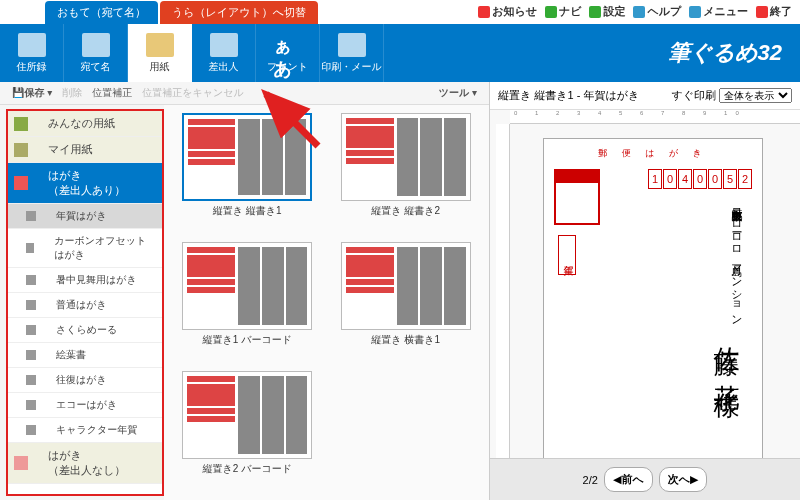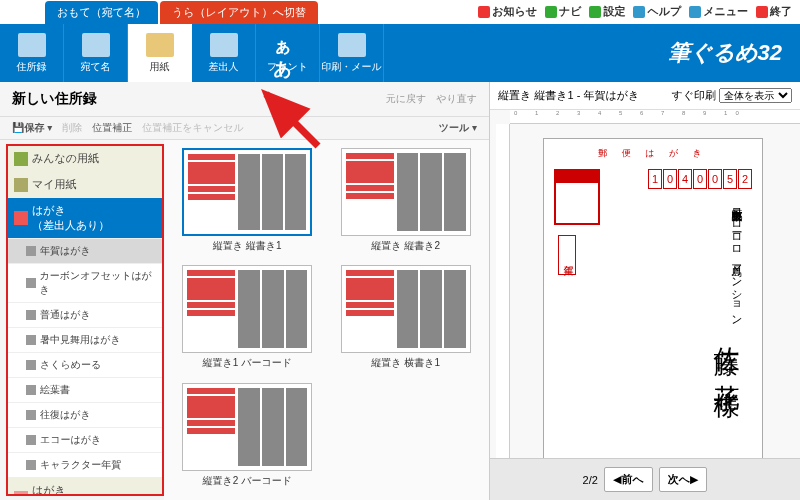--- a/index.html
+++ b/index.html
@@ -19,21 +19,21 @@
 .brand{margin-left:auto;display:flex;align-items:center;padding:0 18px;font-size:22px;font-weight:bold;font-style:italic}
 .main{display:flex;height:418px}
 .left{width:490px;display:flex;flex-direction:column;border-right:1px solid #ccc}
 .lhdr{padding:8px 12px;display:flex;align-items:center;justify-content:space-between;border-bottom:1px solid #ddd}
 .lhdr h2{font-size:14px;font-weight:bold}
 .lhdr .hact{display:flex;gap:10px;font-size:10px;color:#999}
 .ltool{padding:4px 12px;display:flex;align-items:flex-start;gap:10px;font-size:10px;color:#555;border-bottom:1px solid #ddd}
 .ltool .dim{color:#bbb}
 .lbody{flex:1;display:flex;overflow:hidden}
 .cat{width:158px;border:2px solid #e02020;margin:4px 0 4px 6px;overflow-y:auto;background:#fff}
-.cat-item{padding:5px 6px;display:flex;align-items:center;gap:4px;font-size:11px;border-bottom:1px solid #eee;color:#444}
+.cat-item{padding:5px 6px;display:flex;align-items:center;gap:20px;font-size:11px;border-bottom:1px solid #eee;color:#444}
 .cat-item.h{background:#f0f0e0}
 .cat-item.sel{background:#0078c8;color:#fff}
 .cat-item.sub{padding-left:18px;font-size:10px}
 .cat-item.sub.cur{background:#d8d8d8}
 .cat-sq{width:10px;height:10px;background:#999;display:inline-block}
 .cat-ico{width:14px;height:14px;display:inline-block}
 .thumbs{flex:1;padding:8px;display:grid;grid-template-columns:repeat(2,1fr);gap:8px;overflow-y:auto;background:#fafafa}
 .thumb{display:flex;flex-direction:column;align-items:center;gap:3px}
 .thumb-img{width:130px;height:88px;background:#fff;border:1px solid #bbb;position:relative;display:flex;padding:4px;gap:3px}
 .thumb.sel .thumb-img{border:2px solid #0078c8}
@@ -56,21 +56,21 @@
 .stamp{position:absolute;top:30px;left:10px;width:46px;height:56px;border:2px solid #c00}
 .stamp-fuji{width:100%;height:60%;background:linear-gradient(#c00 40%,#fff 40%)}
 .nenga{position:absolute;top:96px;left:14px;width:18px;height:40px;border:1px solid #c00;color:#c00;font-size:10px;writing-mode:vertical-rl;text-align:center;padding-top:4px}
 .addr{position:absolute;top:62px;right:18px;writing-mode:vertical-rl;font-size:12px;height:220px;display:flex;gap:6px}
 .addr .a1{font-size:11px}
 .addr .nm{font-size:26px;font-family:serif;letter-spacing:4px}
 .card-bot{position:absolute;bottom:6px;left:8px;right:8px;height:28px;border-top:1px dashed #c00;display:flex;align-items:center;justify-content:space-between}
 .card-bot .dots{display:flex;gap:2px}
 .card-bot .dots i{width:10px;height:10px;border:1px solid #c00;border-radius:50%}
 .pager{height:42px;background:#e8e8e8;border-top:1px solid #ccc;display:flex;align-items:center;justify-content:center;gap:6px;font-size:11px}
-.pbtn{padding:4px 8px;background:#fff;border:1px solid #aaa;border-radius:2px}
+.pbtn{padding:4px 8px;background:#fff;border:1px solid #aaa;border-radius:10px}
 .arrow{position:absolute;top:86px;left:258px;pointer-events:none;z-index:50}
 </style>
 </head>
 <body>
 
 <div class="top-tabs">
   <div class="top-tab blue">おもて（宛て名）</div>
   <div class="top-tab red">うら（レイアウト）へ切替</div>
 </div>
 <div class="top-menu">
@@ -123,27 +123,20 @@
     </div>
   <div class="rbtn">
       <div class="ricon"></div>
       <span>印刷・メール</span>
     </div>
   <div class="brand">筆ぐるめ32</div>
 </div>
 
 <div class="main">
   <div class="left">
-    <div class="lhdr">
-      <h2>新しい住所録</h2>
-      <div class="hact">
-        <span>元に戻す</span>
-        <span>やり直す</span>
-      </div>
-    </div>
     <div class="ltool">
       <span>💾<b>保存</b> ▾</span>
       <span class="dim">削除</span>
       <span>位置補正</span>
       <span class="dim">位置補正をキャンセル</span>
       <span style="margin-left:auto"><b>ツール</b> ▾</span>
     </div>
     <div class="lbody">
       <div class="cat" id="catlist">
           <div class="cat-item h">
@@ -162,25 +155,25 @@
           <div class="cat-item sub cur">
             <i class="cat-sq"></i>
             <span style="white-space: pre-line;">年賀はがき</span>
           </div>
           <div class="cat-item sub">
             <i class="cat-sq"></i>
             <span style="white-space: pre-line; font-family: Liberation Serif, serif;">カーボンオフセットはがき</span>
           </div>
           <div class="cat-item sub">
             <i class="cat-sq"></i>
+            <span style="white-space: pre-line;">暑中見舞用はがき</span>
+          </div>
+          <div class="cat-item sub">
+            <i class="cat-sq"></i>
             <span style="white-space: pre-line;">普通はがき</span>
-          </div>
-          <div class="cat-item sub">
-            <i class="cat-sq"></i>
-            <span style="white-space: pre-line;">暑中見舞用はがき</span>
           </div>
           <div class="cat-item sub">
             <i class="cat-sq"></i>
             <span style="white-space: pre-line;">さくらめーる</span>
           </div>
           <div class="cat-item sub">
             <i class="cat-sq"></i>
             <span style="white-space: pre-line;">絵葉書</span>
           </div>
           <div class="cat-item sub">

